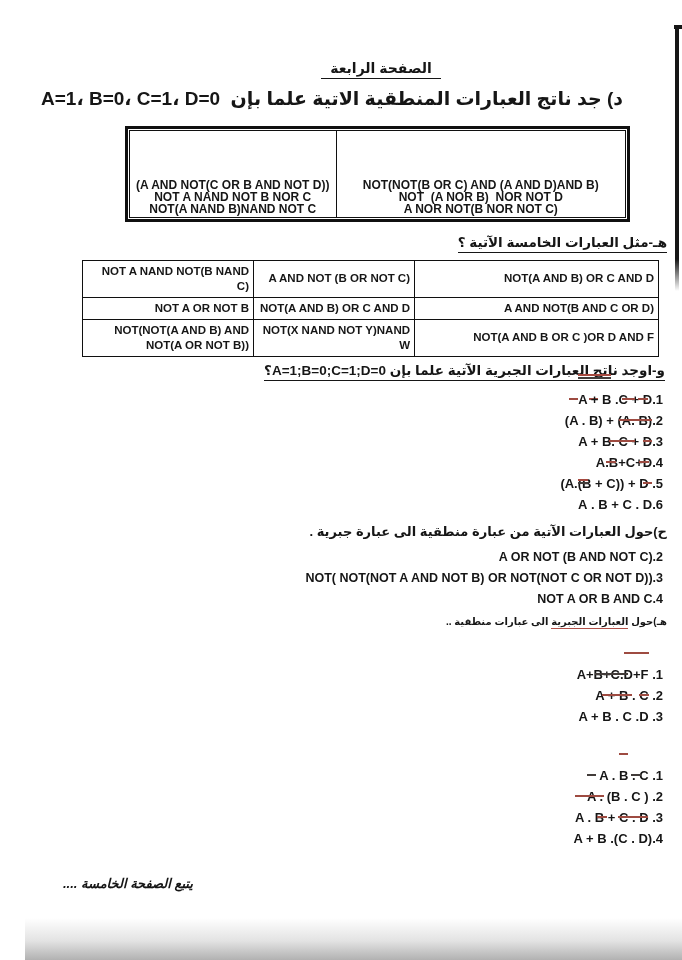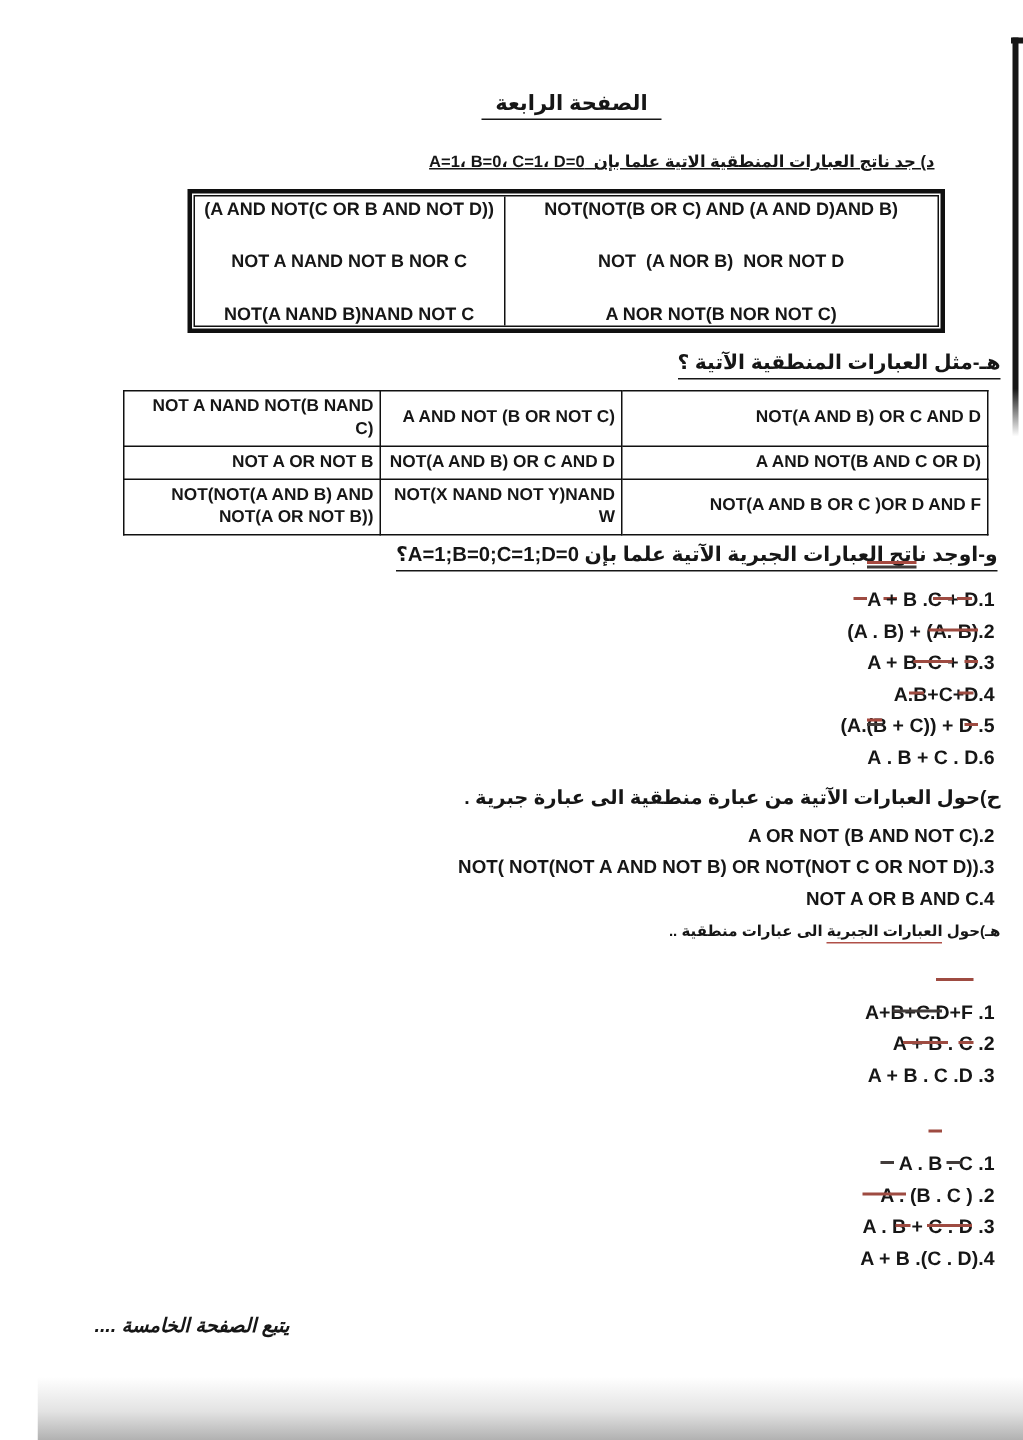--- a/index.html
+++ b/index.html
@@ -9,25 +9,25 @@
   }
   
   .scan-h{position:absolute;top:25px;left:649px;width:33px;height:4px;background:#161616;}
   .scan-v{position:absolute;top:25px;left:650px;width:4px;height:266px;
           background:linear-gradient(#161616 88%,rgba(22,22,22,0));}
   
   .bottom-shadow{position:absolute;left:0;bottom:0;width:682px;height:42px;
     background:linear-gradient(to bottom,rgba(125,125,125,0) 0%,rgba(125,125,125,.22) 55%,rgba(100,100,100,.5) 100%);}
   .page-title{position:absolute;top:60px;left:296px;width:120px;text-align:center;
     font-size:14px;direction:rtl;border-bottom:1.5px solid #161616;padding-bottom:2px;}
-  .q-d{position:absolute;top:101px;right:84px;direction:rtl;font-size:11px;white-space:pre;text-decoration:underline;}
+  .q-d{position:absolute;top:87px;right:84px;direction:rtl;font-size:19px;white-space:pre;}
   
   .dbox{position:absolute;top:126px;left:100px;width:505px;height:96px;border:3px solid #101010;box-sizing:border-box;}
   .dbox-inner{position:absolute;inset:1px;border:1.5px solid #101010;display:flex;}
-  .dbox-col{display:flex;flex-direction:column;justify-content:space-between;align-items:center;
+  .dbox-col{display:flex;flex-direction:column;justify-content:flex-end;align-items:center;
     font-size:12px;line-height:1;padding:2px 0;}
   .dbox-col.left{width:41.6%;border-right:1.5px solid #101010;}
   .dbox-col.right{width:58.4%;}
   .dbox-col div{white-space:pre;}
   .sec-heading{position:absolute;direction:rtl;font-size:13.5px;white-space:nowrap;}
   .sec-heading .u{border-bottom:1.5px solid #161616;padding-bottom:2px;display:inline-block;}
   .red-u{border-bottom:1.5px solid #b05048;padding-bottom:1px;}
   
   table.ltable{position:absolute;top:260px;left:57px;border-collapse:collapse;table-layout:fixed;width:576px;}
   table.ltable td{border:1.5px solid #101010;font-size:11.5px;font-weight:bold;text-align:right;
@@ -64,21 +64,21 @@
       </div>
       <div class="dbox-col right">
         <div>NOT(NOT(B OR C) AND (A AND D)AND B)</div>
         <div>NOT  (A NOR B)  NOR NOT D</div>
         <div>A NOR NOT(B NOR NOT C)</div>
       </div>
     </div>
   </div>
 
   <div class="sec-heading" style="top:234px;right:40px;">
-    <span class="u">هـ-مثل العبارات المنطقية الآتية ؟</span>
+    <span class="u">هـ-مثل العبارات الخامسة الآتية ؟</span>
   </div>
 
   <table class="ltable">
     <colgroup>
         <col style="width:171px">
         <col style="width:161px">
         <col style="width:244px">
       </colgroup>
     <tbody>
         <tr>

